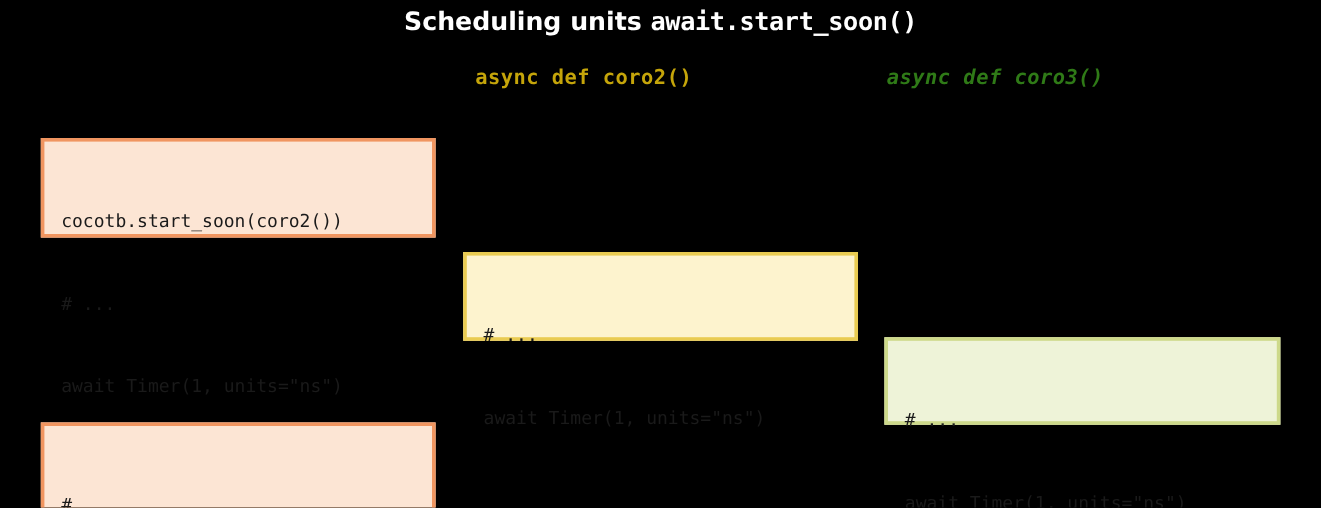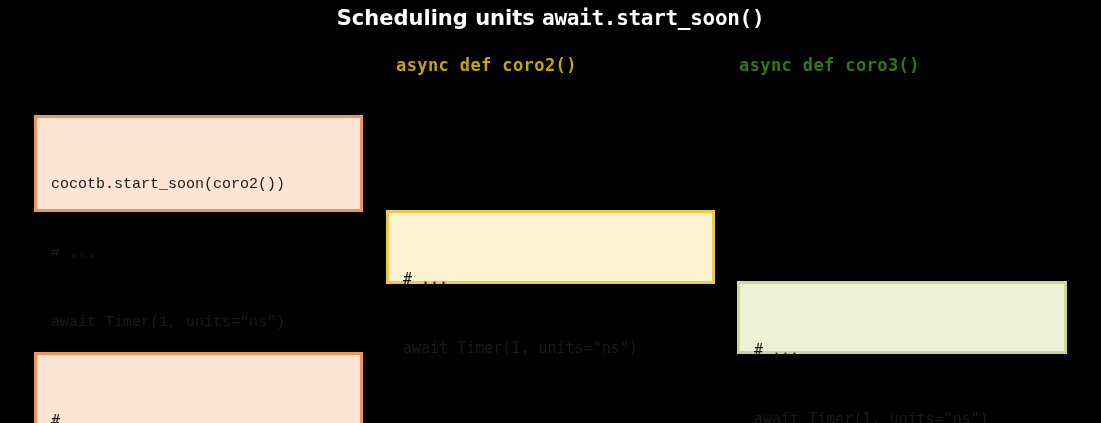--- a/index.html
+++ b/index.html
@@ -48,38 +48,38 @@
   .coro-label {
     position: absolute;
     font-family: "DejaVu Sans Mono", monospace;
     font-weight: bold;
     font-size: 17px;
     white-space: nowrap;
     letter-spacing: 0.4px;
   }
   .coro-label.c1 { left: 33px;  top: 55px; }
   .coro-label.c2 { left: 386px; top: 55px; margin-left: 10px; }
-  .coro-label.c3 { left: 739px; top: 55px; }
+  .coro-label.c3 { left: 739px; top: 55px; font-style: italic; }
 
   
   .code-box {
     position: absolute;
     box-sizing: border-box;
     border-style: solid;
     border-width: 3px;
     padding: 9px 14px 10px 14px;
     font-family: "DejaVu Sans Mono", monospace;
     font-size: 15px;
     line-height: 23px;
     color: #1a1a1a;
     white-space: pre;
   }
   .code-line { display: block; white-space: pre; }
 
-  .box-1 { left: 34px;  top: 115px; width: 329px; height: 97px; font-family: Liberation Mono, monospace; }
+  .box-1 { left: 34px;  top: 115px; width: 329px; height: 83px; }
   .box-2 { left: 386px; top: 210px; width: 329px; height: 74px; }
   .box-3 { left: 737px; top: 281px; width: 330px; height: 73px; }
   .box-4 { left: 34px;  top: 352px; width: 329px; height: 74px; }
 </style>
 </head>
 <body>
 
 <div id="diagram">
 
   <div class="title">

